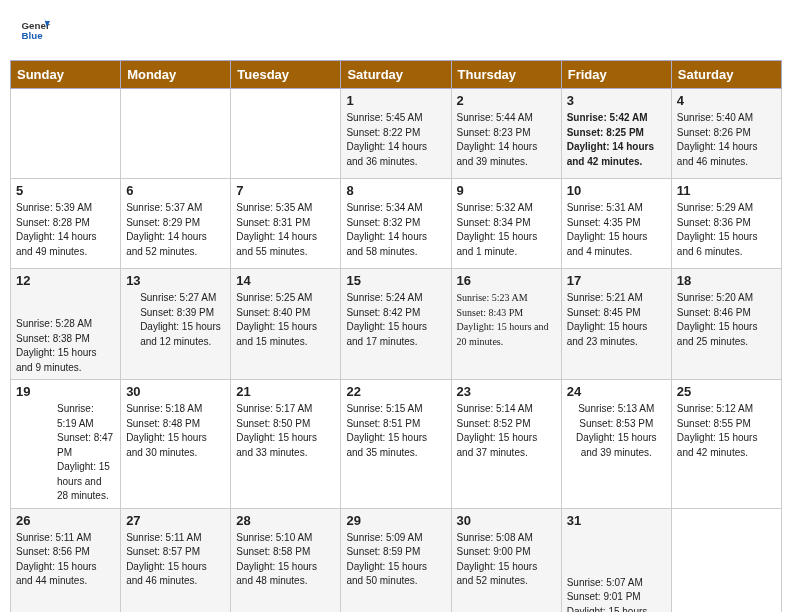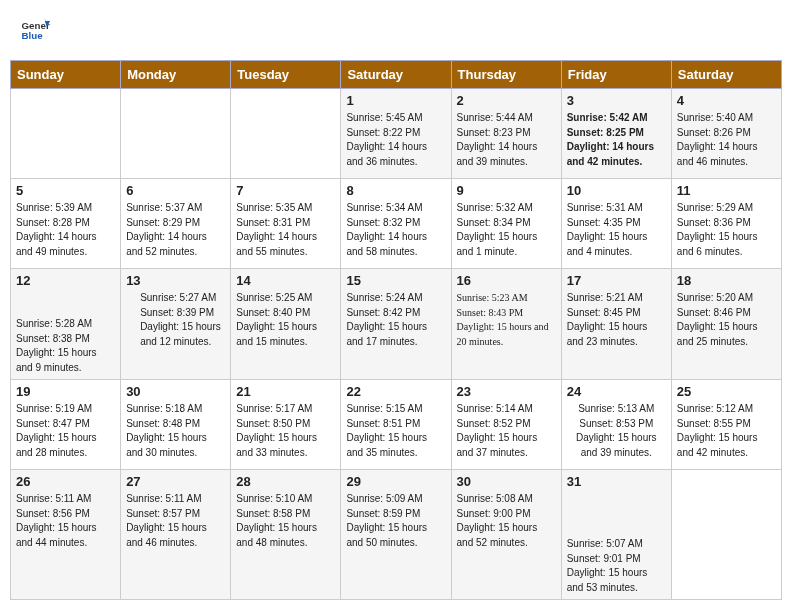--- a/index.html
+++ b/index.html
@@ -225,21 +225,21 @@
         <td>
           <div class="day-num">18</div>
           <div class="day-info" style="white-space: pre-line;">Sunrise: 5:20 AM
 Sunset: 8:46 PM
 Daylight: 15 hours and 25 minutes.</div>
         </td>
       </tr>
       <tr>
         <td>
           <div class="day-num">19</div>
-          <div class="day-info" style="white-space: pre-line;">Sunrise: 5:19 AM
+          <div class="day-info" style="white-space: pre-line; margin-left: 41px;">Sunrise: 5:19 AM
 Sunset: 8:47 PM
 Daylight: 15 hours and 28 minutes.</div>
         </td>
         <td>
           <div class="day-num">30</div>
           <div class="day-info" style="white-space: pre-line;">Sunrise: 5:18 AM
 Sunset: 8:48 PM
 Daylight: 15 hours and 30 minutes.</div>
         </td>
         <td>

